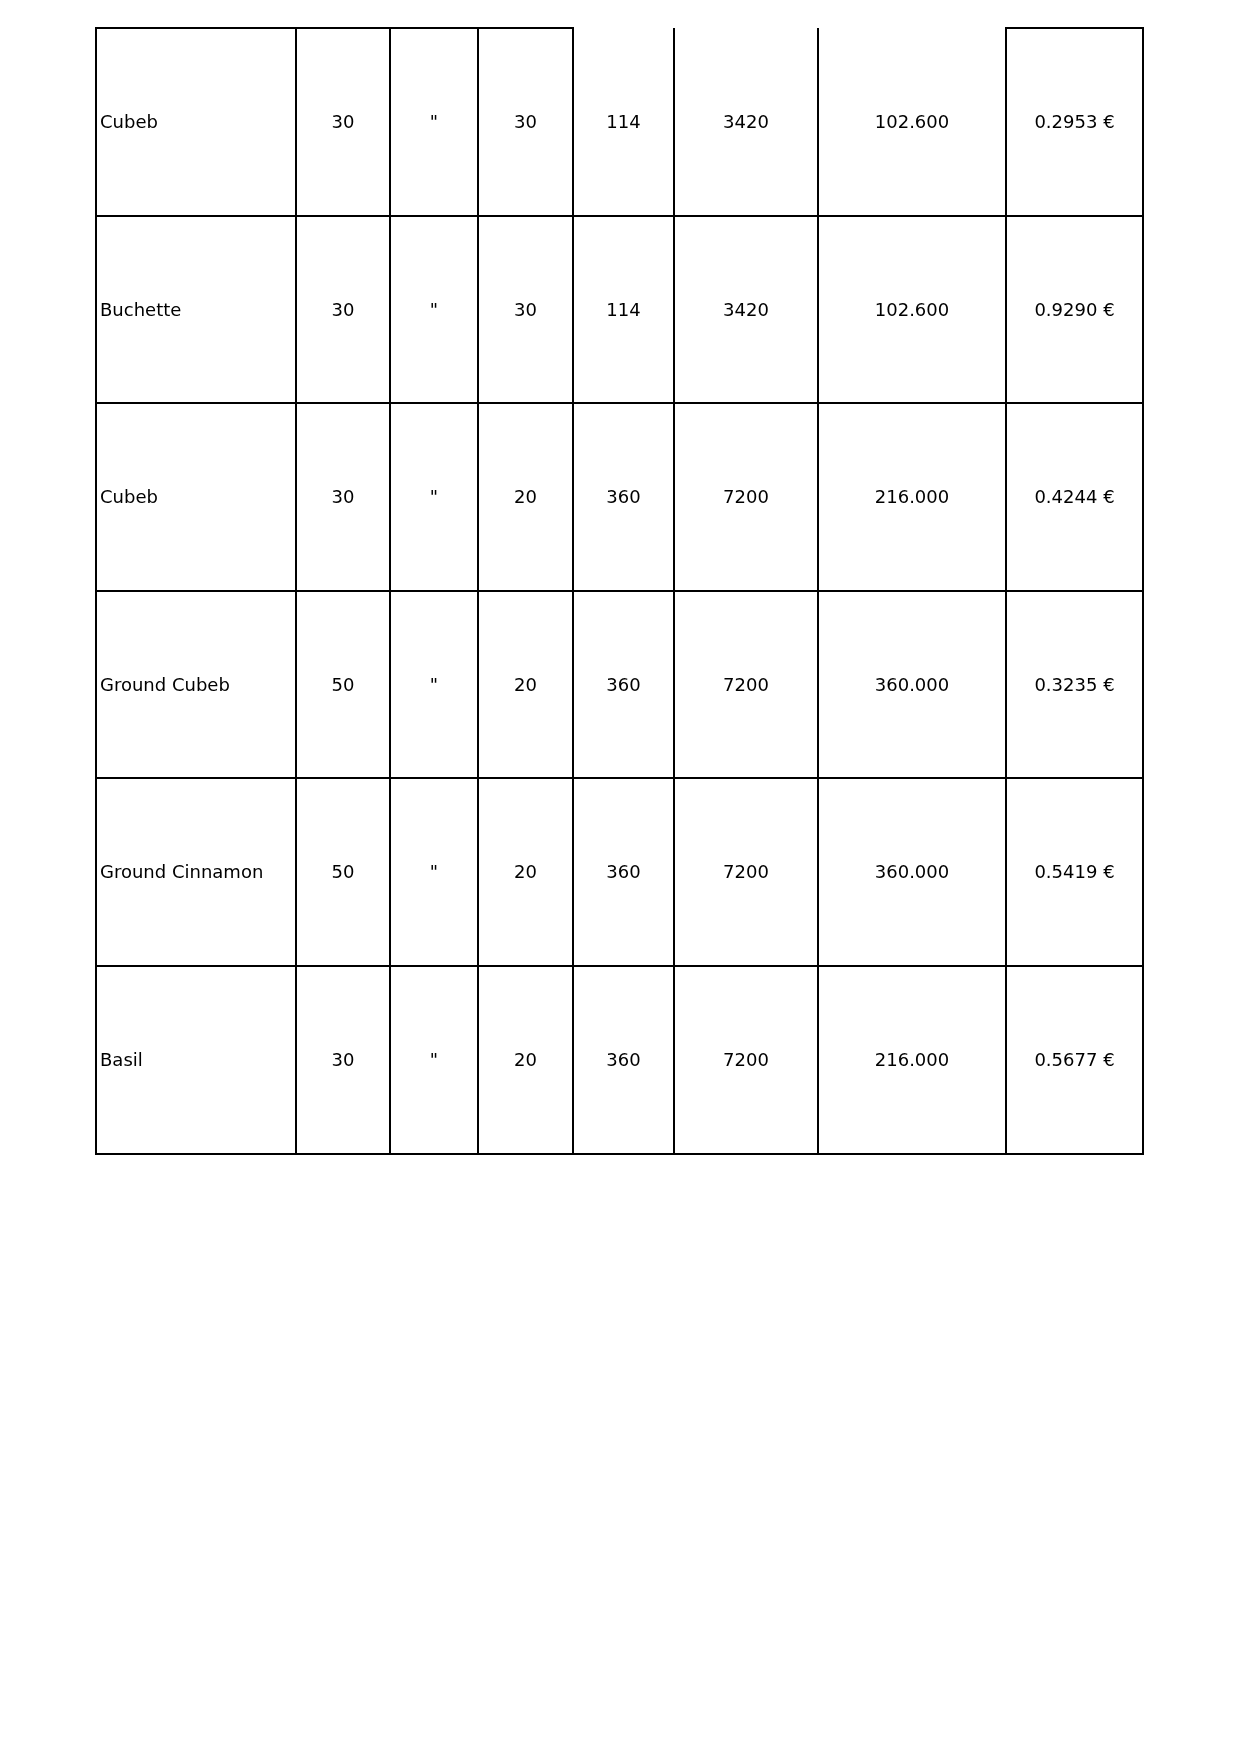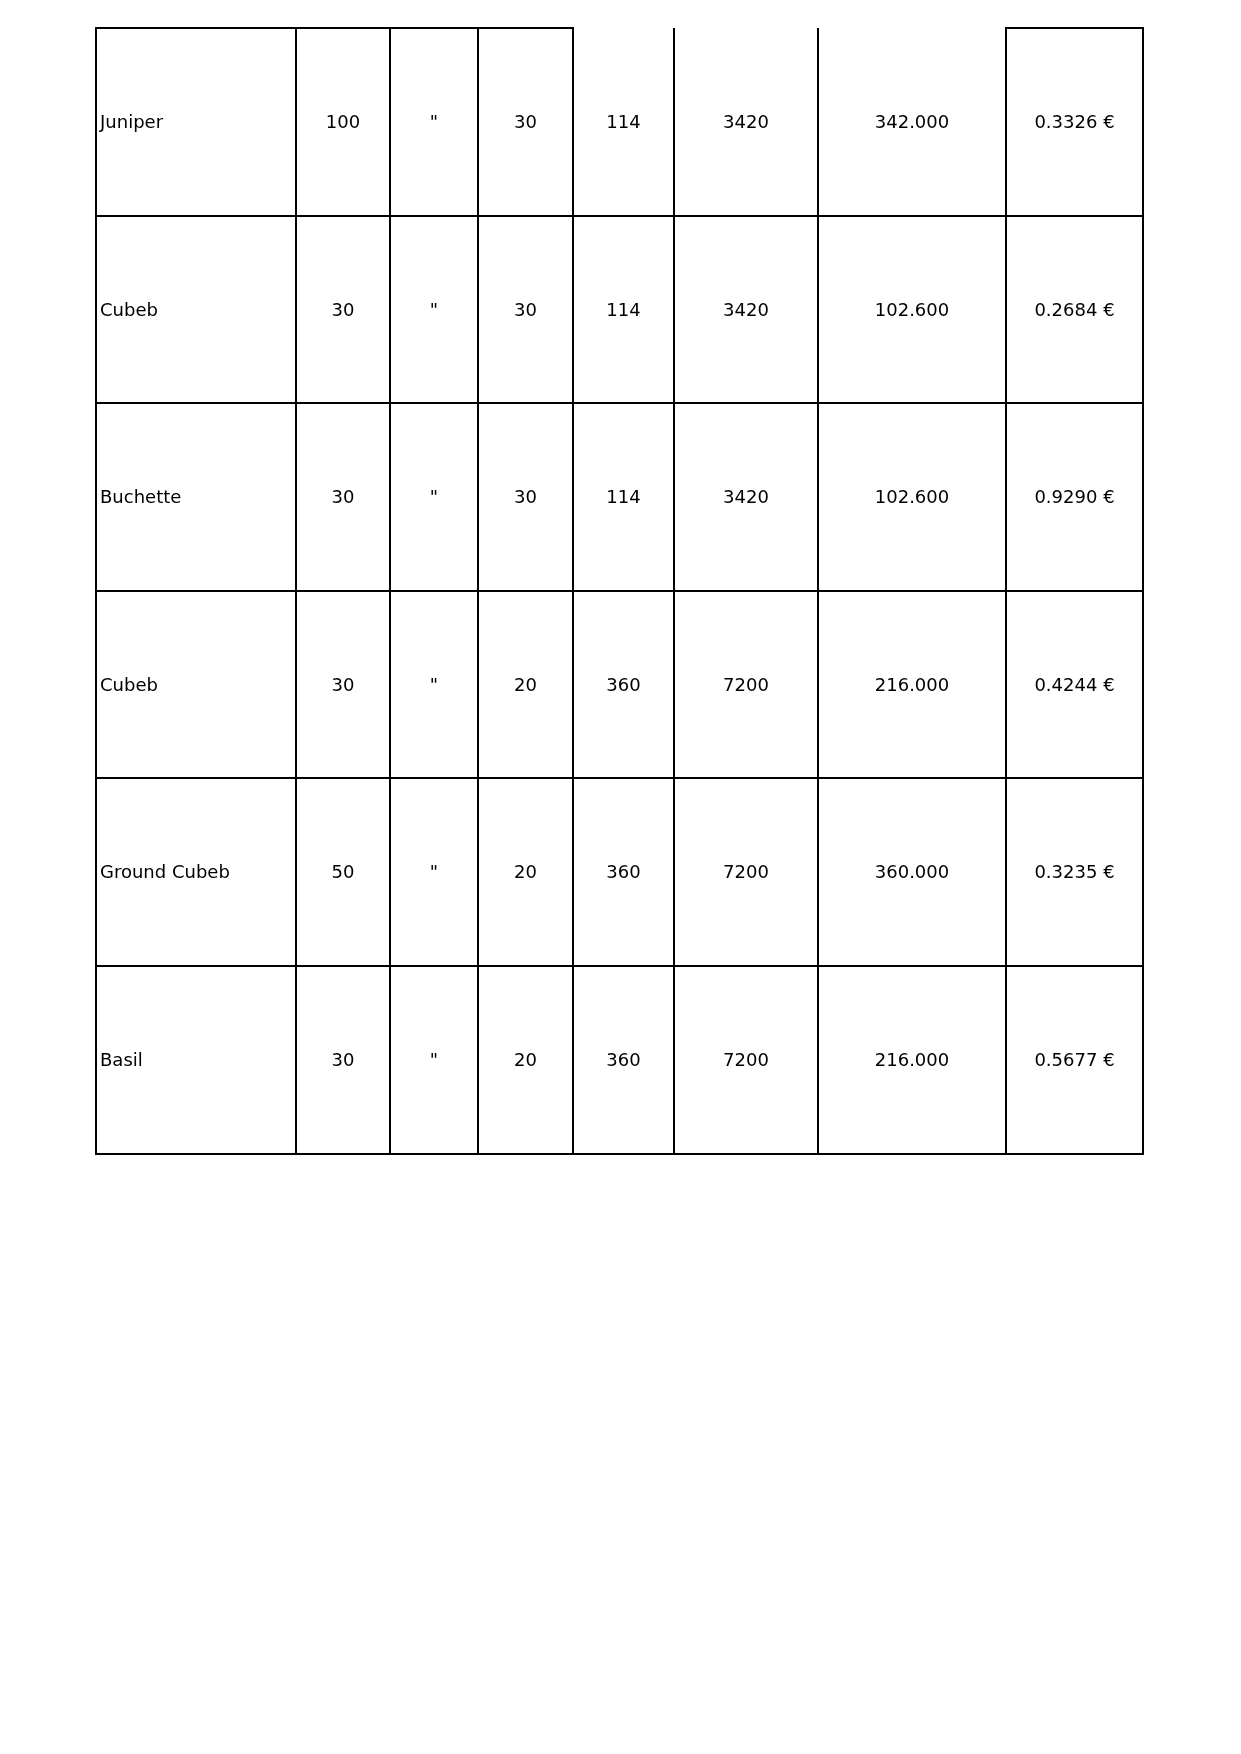--- a/index.html
+++ b/index.html
@@ -62,38 +62,28 @@
       <col style="width:94px">
       <col style="width:88px">
       <col style="width:95px">
       <col style="width:101px">
       <col style="width:144px">
       <col style="width:188px">
       <col style="width:137px">
     </colgroup>
     <tbody>
         <tr>
-          <td class="cell-left">Juniper</td>
-          <td>100</td>
-          <td>"</td>
-          <td>30</td>
-          <td>114</td>
-          <td>3420</td>
-          <td>342.000</td>
-          <td>0.3326 €</td>
-        </tr>
-        <tr>
           <td class="cell-left">Cubeb</td>
           <td>30</td>
           <td>"</td>
           <td>30</td>
           <td>114</td>
           <td>3420</td>
           <td>102.600</td>
-          <td>0.2684 €</td>
+          <td>0.2953 €</td>
         </tr>
         <tr>
           <td class="cell-left">Buchette</td>
           <td>30</td>
           <td>"</td>
           <td>30</td>
           <td>114</td>
           <td>3420</td>
           <td>102.600</td>
           <td>0.9290 €</td>
@@ -112,20 +102,30 @@
           <td class="cell-left">Ground Cubeb</td>
           <td>50</td>
           <td>"</td>
           <td>20</td>
           <td>360</td>
           <td>7200</td>
           <td>360.000</td>
           <td>0.3235 €</td>
         </tr>
         <tr>
+          <td class="cell-left">Ground Cinnamon</td>
+          <td>50</td>
+          <td>"</td>
+          <td>20</td>
+          <td>360</td>
+          <td>7200</td>
+          <td>360.000</td>
+          <td>0.5419 €</td>
+        </tr>
+        <tr>
           <td class="cell-left">Basil</td>
           <td>30</td>
           <td>"</td>
           <td>20</td>
           <td>360</td>
           <td>7200</td>
           <td>216.000</td>
           <td>0.5677 €</td>
         </tr>
       </tbody>

